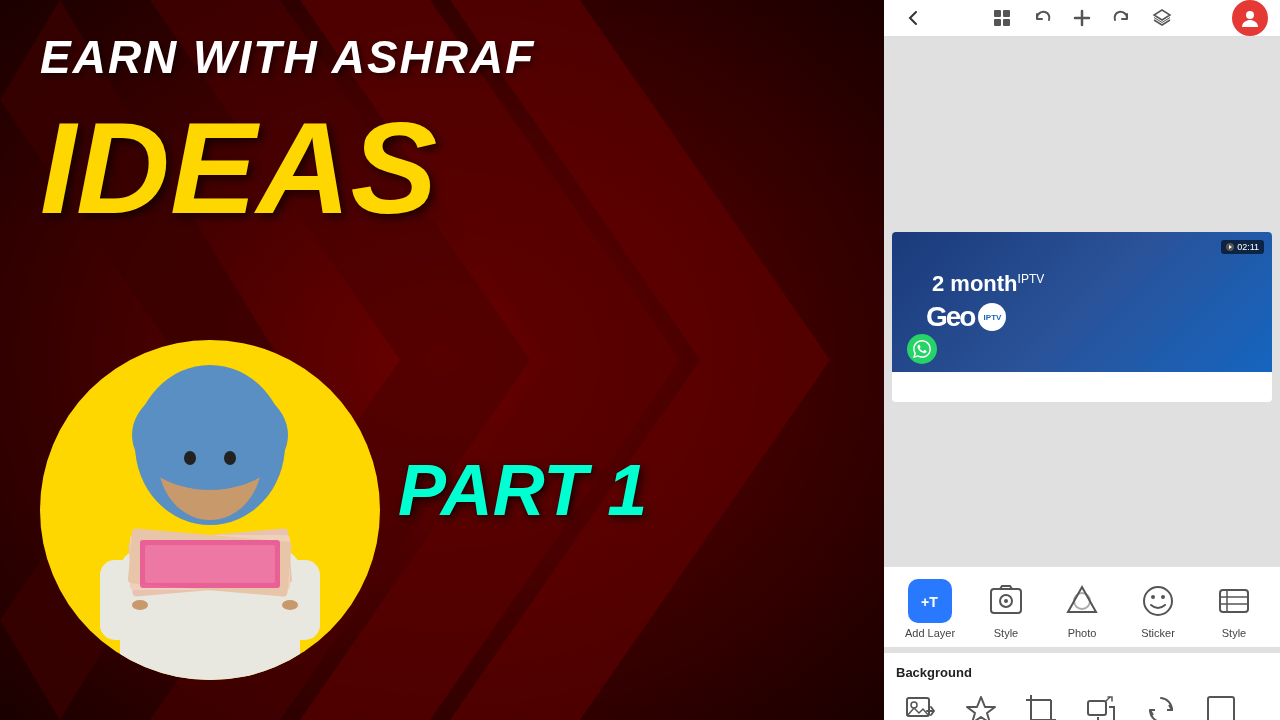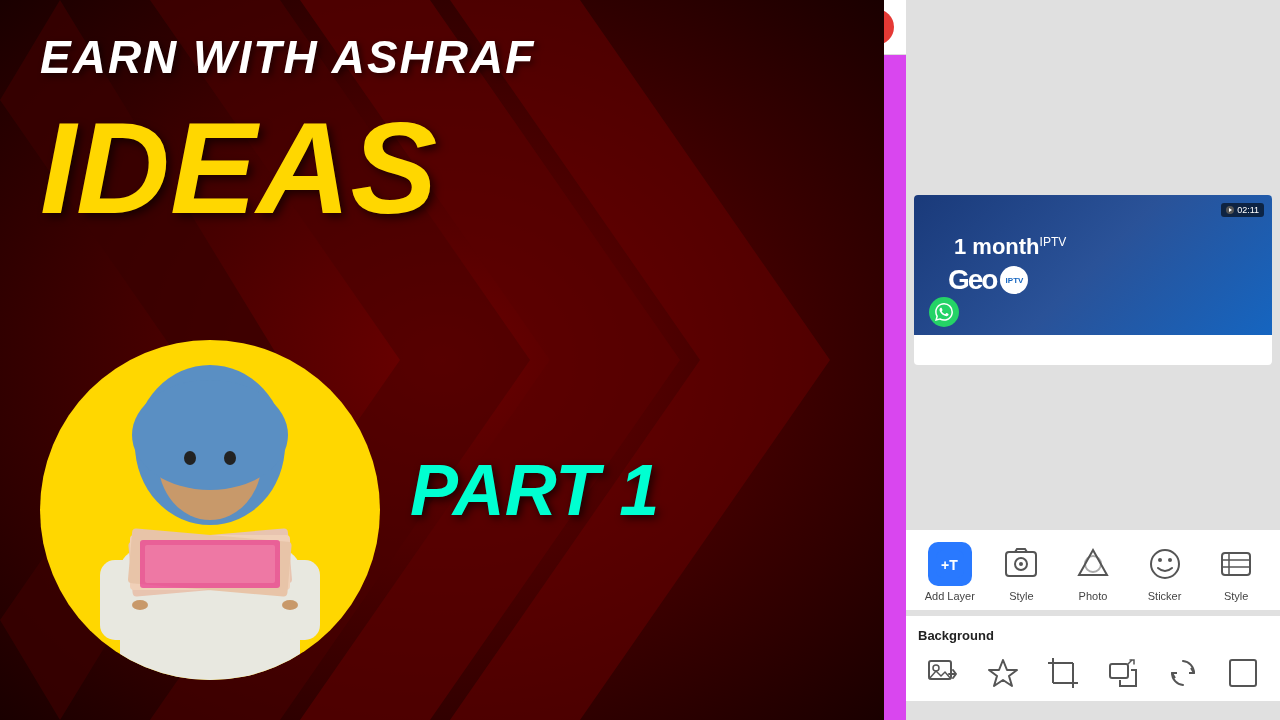--- a/index.html
+++ b/index.html
@@ -53,21 +53,21 @@
       font-style: italic;
       text-transform: uppercase;
       line-height: 1;
       margin-bottom: 10px;
       text-shadow: 4px 4px 8px rgba(0,0,0,0.6);
     }
 
     .bottom-row {
       display: flex;
       align-items: flex-end;
-      gap: 30px;
+      gap: 18px;
       margin-top: auto;
       padding-bottom: 10px;
     }
 
     .avatar-circle {
       width: 340px;
       height: 340px;
       border-radius: 50%;
       background: #FFD700;
       flex-shrink: 0;
@@ -88,22 +88,21 @@
       align-self: center;
       margin-bottom: 40px;
     }
 
     
     .sidebar {
       width: 396px;
       height: 720px;
       background: #d946ef;
       display: flex;
-      flex-direction: row;
-      justify-content: flex-end;
+      flex-direction: column;
     }
 
     
     .top-toolbar {
       height: 55px;
       background: #fff;
       display: flex;
       align-items: center;
       justify-content: space-between;
       padding: 0 12px;
@@ -446,21 +445,21 @@
         <div class="video-badge">
           <svg width="8" height="8" viewBox="0 0 8 8">
             <circle cx="4" cy="4" r="4" fill="#555"></circle>
             <polygon points="3,2 6,4 3,6" fill="#fff"></polygon>
           </svg>
           <span>02:11</span>
         </div>
 
         <div style="display:flex;flex-direction:column;width:100%;align-items:flex-start;padding-left:10px;">
           <div class="iptv-line1">
-            <span>1 month</span><sup>IPTV</sup>
+            <span>2 month</span><sup>IPTV</sup>
           </div>
           <div style="display:flex;align-items:center;margin-top:4px;">
             <span class="geo-logo">Geo</span>
             <span class="geo-iptv-badge">
               <span style="font-size:8px;font-weight:700;color:#1565C0;">IPTV</span>
             </span>
           </div>
         </div>
 
         <div class="wa-icon">

